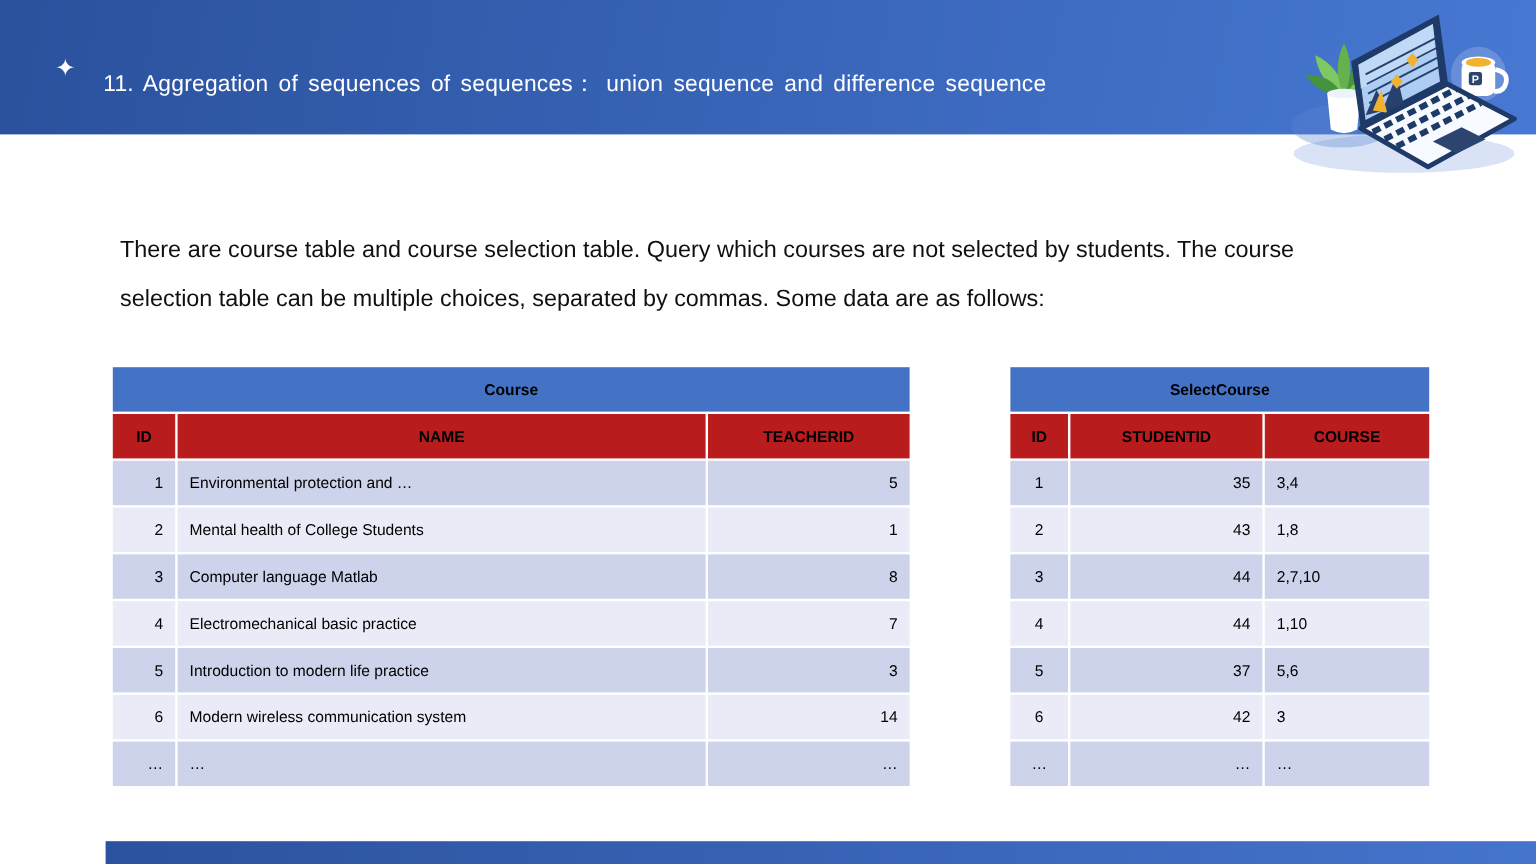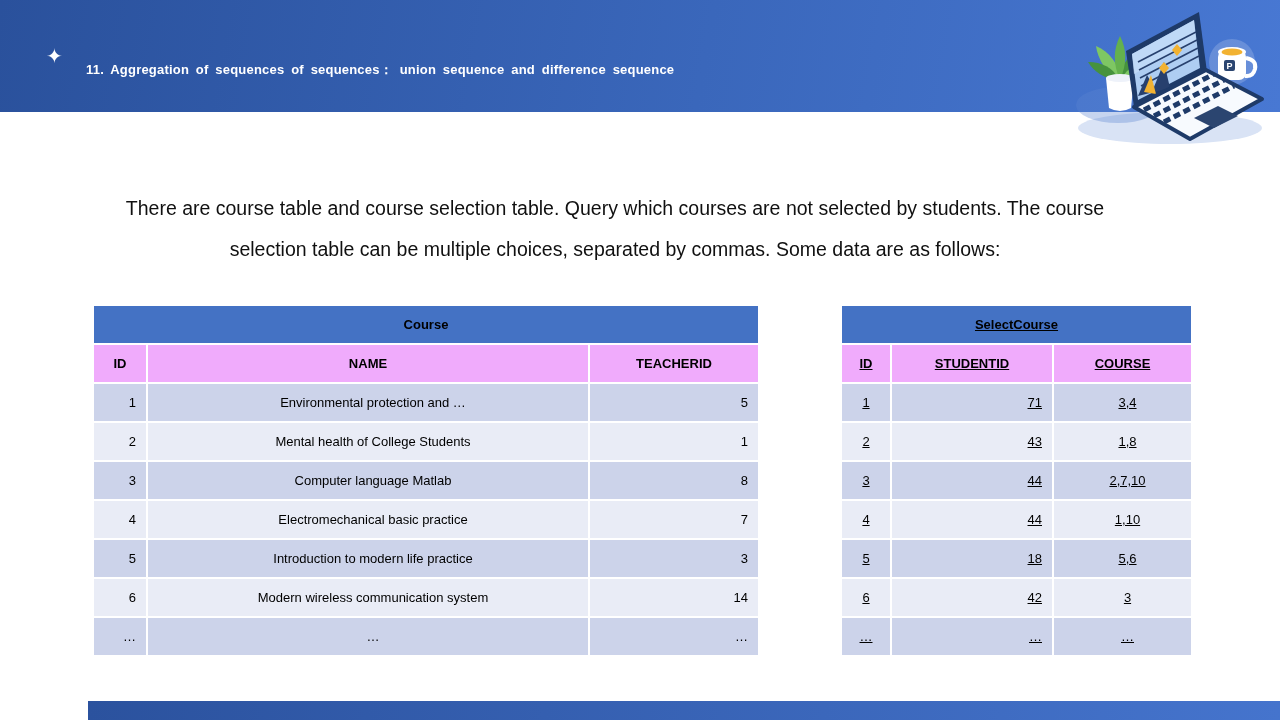--- a/index.html
+++ b/index.html
@@ -5,41 +5,41 @@
   html,body{margin:0;padding:0;background:#ffffff;}
   .slide{position:relative;width:1280px;height:720px;background:#ffffff;overflow:hidden;
          font-family:"Liberation Sans",sans-serif;}
 
   
   .banner{position:absolute;left:0;top:0;width:1280px;height:112px;
           background:linear-gradient(100deg,#2a519c 0%,#3a67bb 55%,#4878d3 100%);}
   .banner-star{position:absolute;left:46px;top:0;height:112px;display:flex;align-items:center;
                color:#ffffff;font-size:20px;}
   .banner-title{position:absolute;left:86px;top:0;height:140px;display:flex;align-items:center;
-                color:#ffffff;font-size:13px;font-weight:700;letter-spacing:.2px;word-spacing:3px;}
+                color:#ffffff;font-size:19px;font-weight:400;letter-spacing:.2px;word-spacing:3px;}
 
   
   .illus{position:absolute;left:1066px;top:2px;}
 
   
   .desc{position:absolute;left:100px;top:188px;width:1030px;
-        font-size:19.5px;line-height:41px;color:#101010;text-align:center;}
+        font-size:19.5px;line-height:41px;color:#101010;}
 
   
   table.dtable{position:absolute;border-collapse:separate;border-spacing:2px;table-layout:fixed;}
   table.dtable td{height:37px;padding:0;font-size:13px;color:#000;overflow:hidden;white-space:nowrap;}
   td.tt{background:#4472c4;color:#ffffff;font-weight:700;text-align:center;font-size:20px;}
-  td.th{background:#f0abfc;color:#ffffff;font-weight:700;text-align:center;font-size:20px;}
+  td.th{background:#b91c1c;color:#ffffff;font-weight:700;text-align:center;font-size:20px;}
   tr.ra td{background:#ccd3ea;}
   tr.rb td{background:#e9ecf6;}
-  .al{text-align:center;padding-left:10px !important;}
+  .al{text-align:left;padding-left:10px !important;}
   .ar{text-align:right;padding-right:10px !important;}
   .ac{text-align:center;}
   #course-table{left:92px;top:304px;}
-  #select-table{left:840px;top:304px;text-decoration:underline;}
+  #select-table{left:840px;top:304px;}
 
   
   .footer-bar{position:absolute;left:88px;bottom:0;right:0;height:19px;
               background:linear-gradient(90deg,#2b529e 0%,#4574cd 100%);}
 </style>
 </head>
 <body>
 
 <div class="slide">
 
@@ -160,41 +160,41 @@
         <tr>
           <td class="tt" colspan="3">SelectCourse</td>
         </tr>
     <tr>
       <td class="th">ID</td>
       <td class="th">STUDENTID</td>
       <td class="th">COURSE</td>
     </tr>
     <tr class="ra">
       <td class="ac">1</td>
-      <td class="ar">71</td>
+      <td class="ar">35</td>
       <td class="al">3,4</td>
     </tr>
     <tr class="rb">
       <td class="ac">2</td>
       <td class="ar">43</td>
       <td class="al">1,8</td>
     </tr>
     <tr class="ra">
       <td class="ac">3</td>
       <td class="ar">44</td>
       <td class="al">2,7,10</td>
     </tr>
     <tr class="rb">
       <td class="ac">4</td>
       <td class="ar">44</td>
       <td class="al">1,10</td>
     </tr>
     <tr class="ra">
       <td class="ac">5</td>
-      <td class="ar">18</td>
+      <td class="ar">37</td>
       <td class="al">5,6</td>
     </tr>
     <tr class="rb">
       <td class="ac">6</td>
       <td class="ar">42</td>
       <td class="al">3</td>
     </tr>
     <tr class="ra">
       <td class="ac">…</td>
       <td class="ar">…</td>

